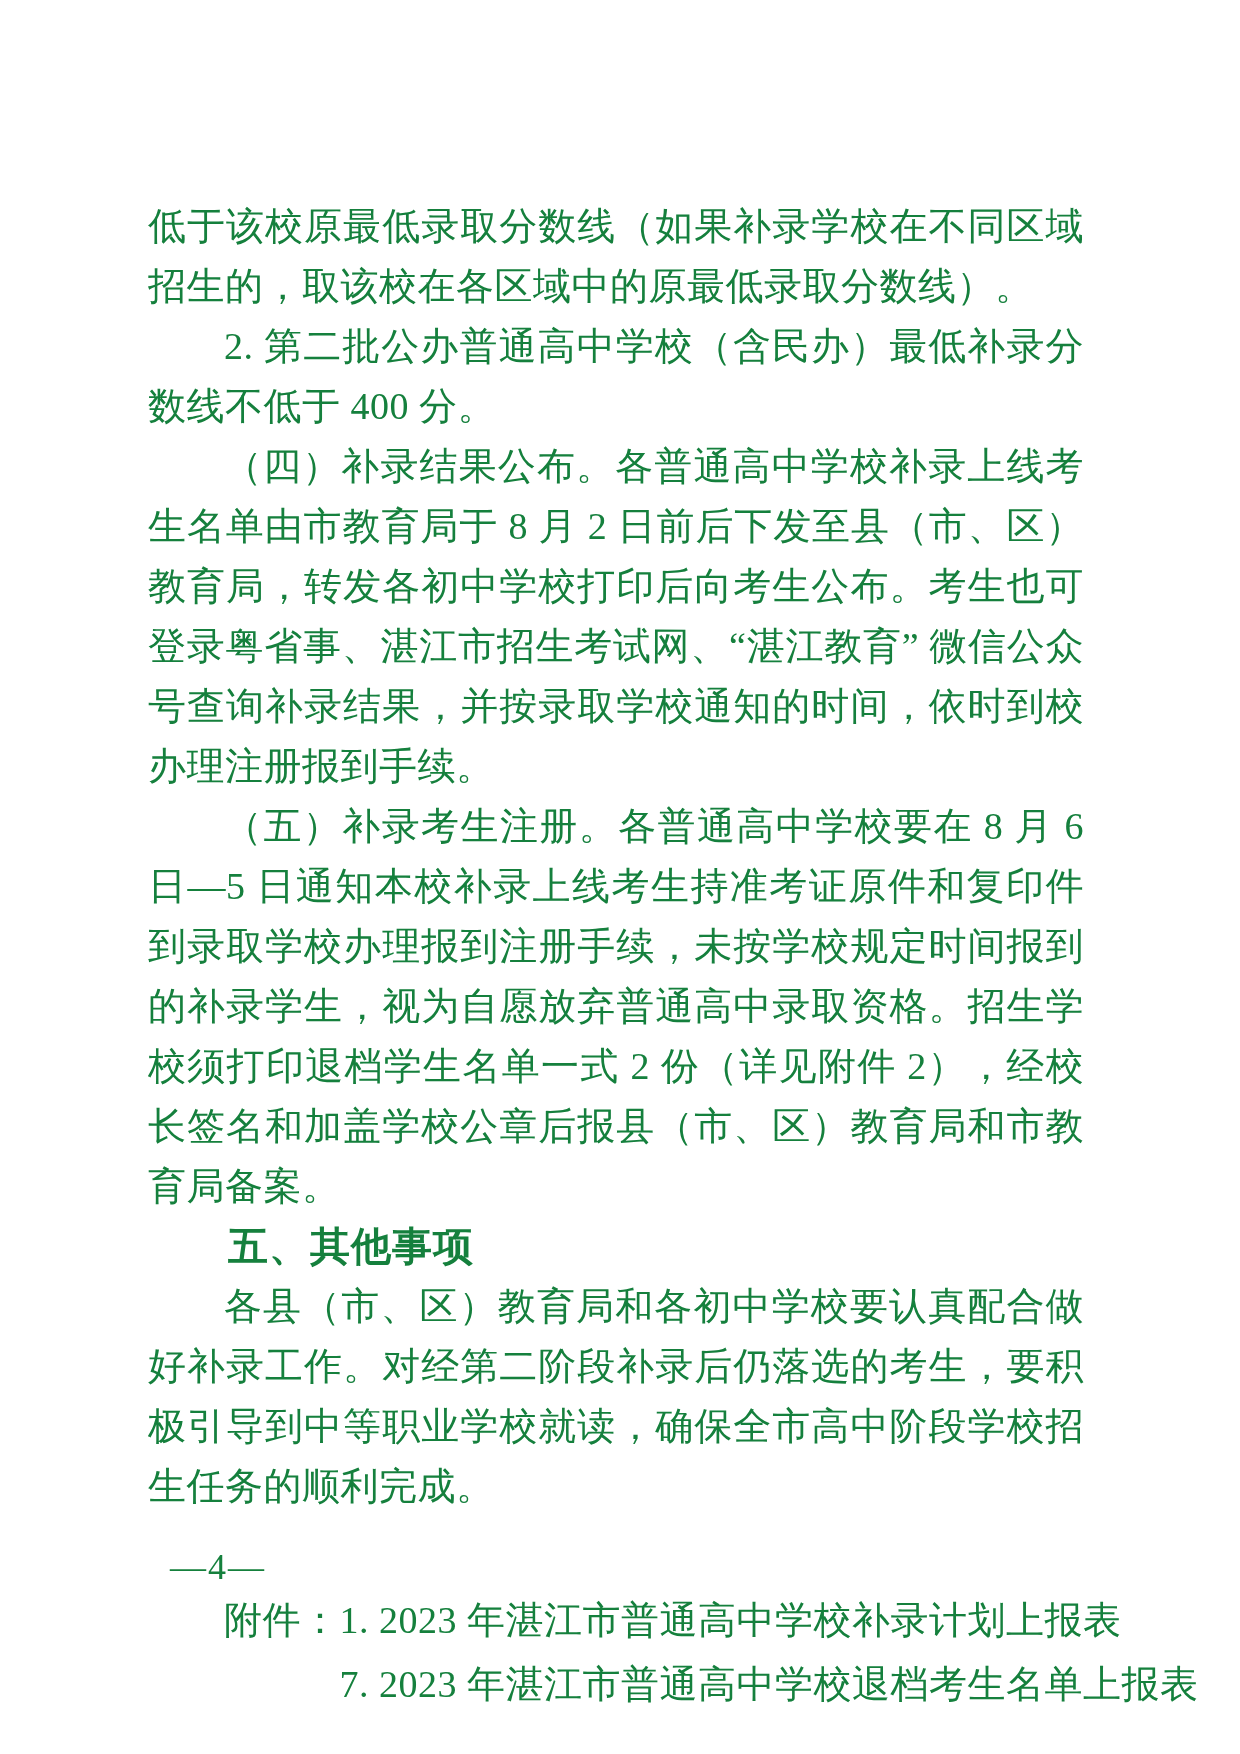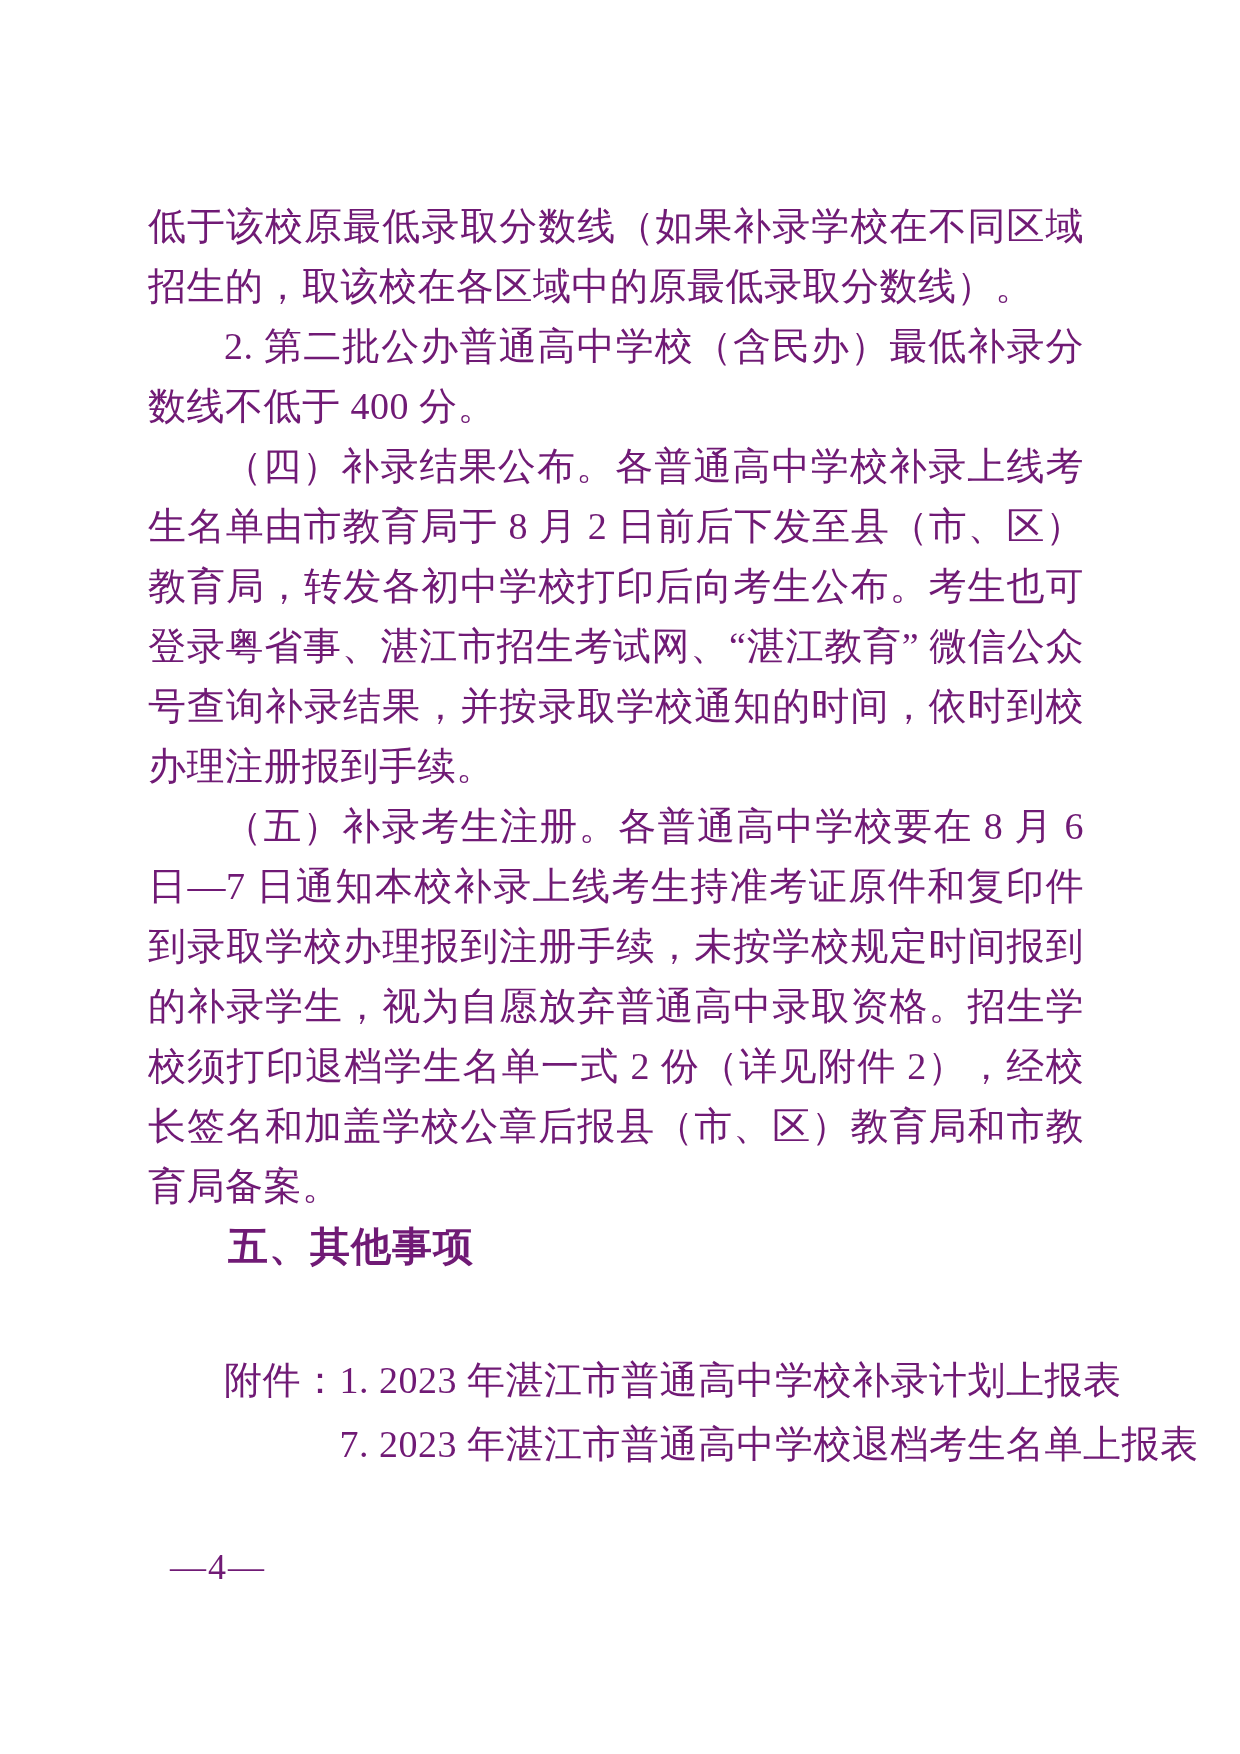--- a/index.html
+++ b/index.html
@@ -7,21 +7,21 @@
     padding: 0;
     background: #ffffff;
   }
   .page {
     position: relative;
     width: 1240px;
     height: 1754px;
     background: #ffffff;
     overflow: hidden;
     font-family: "Liberation Serif", "DejaVu Serif", serif;
-    color: #701a75;
+    color: #15803d;
     border-radius: 29px;
   }
   .content {
     position: absolute;
     left: 148px;
     top: 196px;
     width: 936px;
   }
   .body-par {
     margin: 0;
@@ -72,24 +72,25 @@
 
 <div class="page">
   <div class="content">
 
     <p class="body-par">低于该校原最低录取分数线（如果补录学校在不同区域招生的，取该校在各区域中的原最低录取分数线）。</p>
 
     <p class="body-par indent">2. 第二批公办普通高中学校（含民办）最低补录分数线不低于 400 分。</p>
 
     <p class="body-par indent">（四）补录结果公布。各普通高中学校补录上线考生名单由市教育局于 8 月 2 日前后下发至县（市、区）教育局，转发各初中学校打印后向考生公布。考生也可登录粤省事、湛江市招生考试网、“湛江教育” 微信公众号查询补录结果，并按录取学校通知的时间，依时到校办理注册报到手续。</p>
 
-    <p class="body-par indent">（五）补录考生注册。各普通高中学校要在 8 月 6 日—7 日通知本校补录上线考生持准考证原件和复印件到录取学校办理报到注册手续，未按学校规定时间报到的补录学生，视为自愿放弃普通高中录取资格。招生学校须打印退档学生名单一式 2 份（详见附件 2），经校长签名和加盖学校公章后报县（市、区）教育局和市教育局备案。</p>
+    <p class="body-par indent">（五）补录考生注册。各普通高中学校要在 8 月 6 日—5 日通知本校补录上线考生持准考证原件和复印件到录取学校办理报到注册手续，未按学校规定时间报到的补录学生，视为自愿放弃普通高中录取资格。招生学校须打印退档学生名单一式 2 份（详见附件 2），经校长签名和加盖学校公章后报县（市、区）教育局和市教育局备案。</p>
 
     <p class="section-heading">五、其他事项</p>
 
+    <p class="body-par indent">各县（市、区）教育局和各初中学校要认真配合做好补录工作。对经第二阶段补录后仍落选的考生，要积极引导到中等职业学校就读，确保全市高中阶段学校招生任务的顺利完成。</p>
 
     <div class="attachments">
       <span class="label">附件：</span>
       <div class="items">
         <div class="item">1. 2023 年湛江市普通高中学校补录计划上报表</div>
         <div class="item">7. 2023 年湛江市普通高中学校退档考生名单上报表</div>
       </div>
     </div>
 
   </div>

